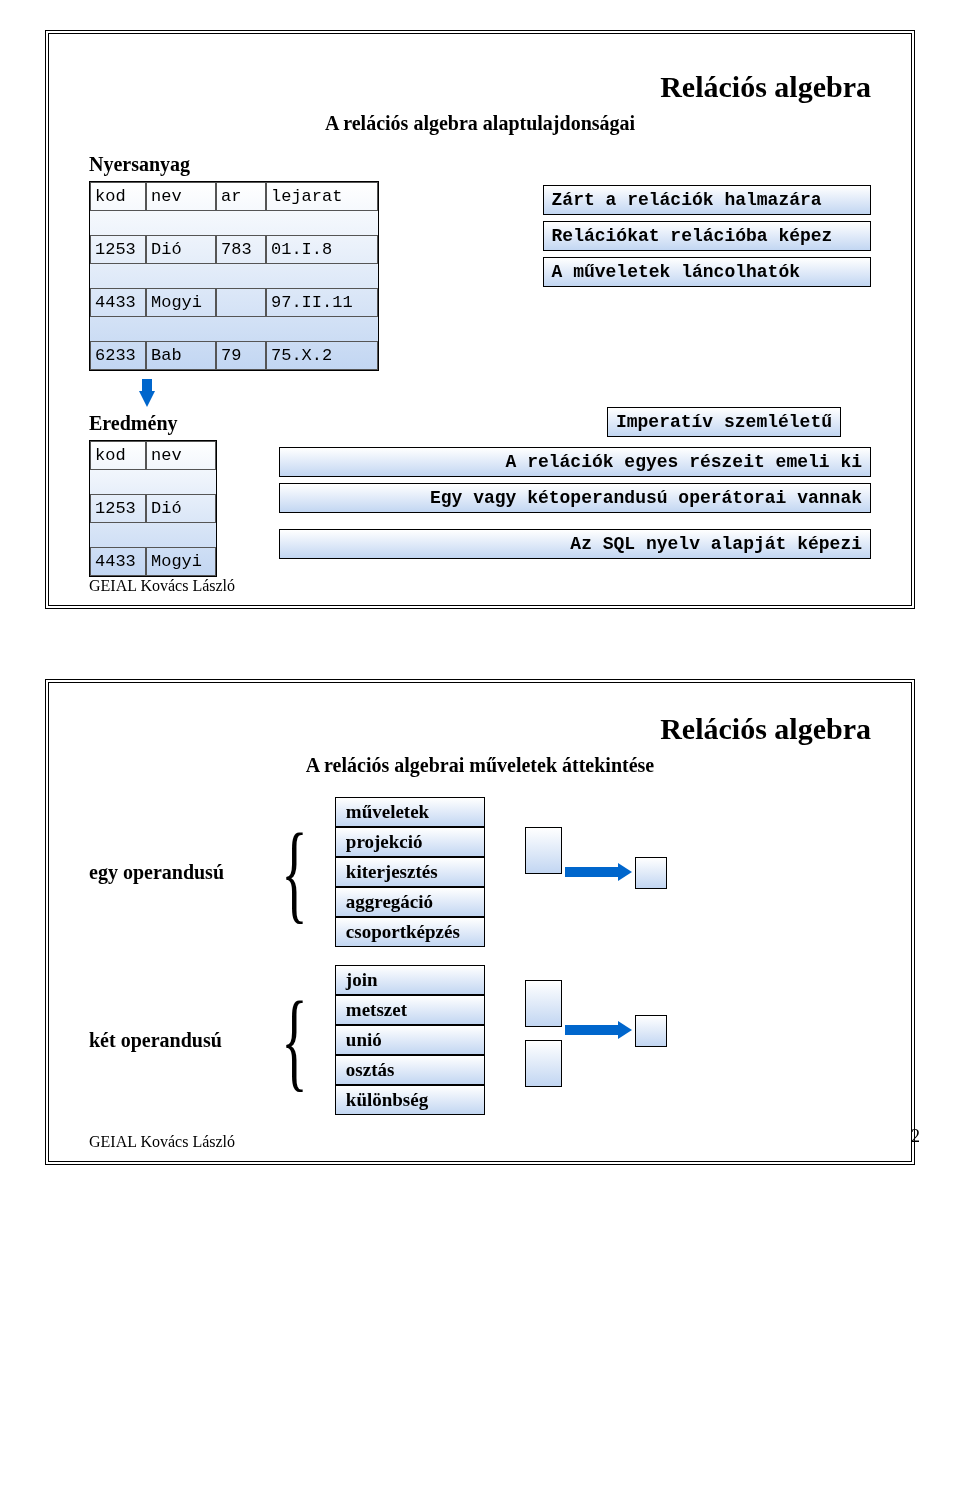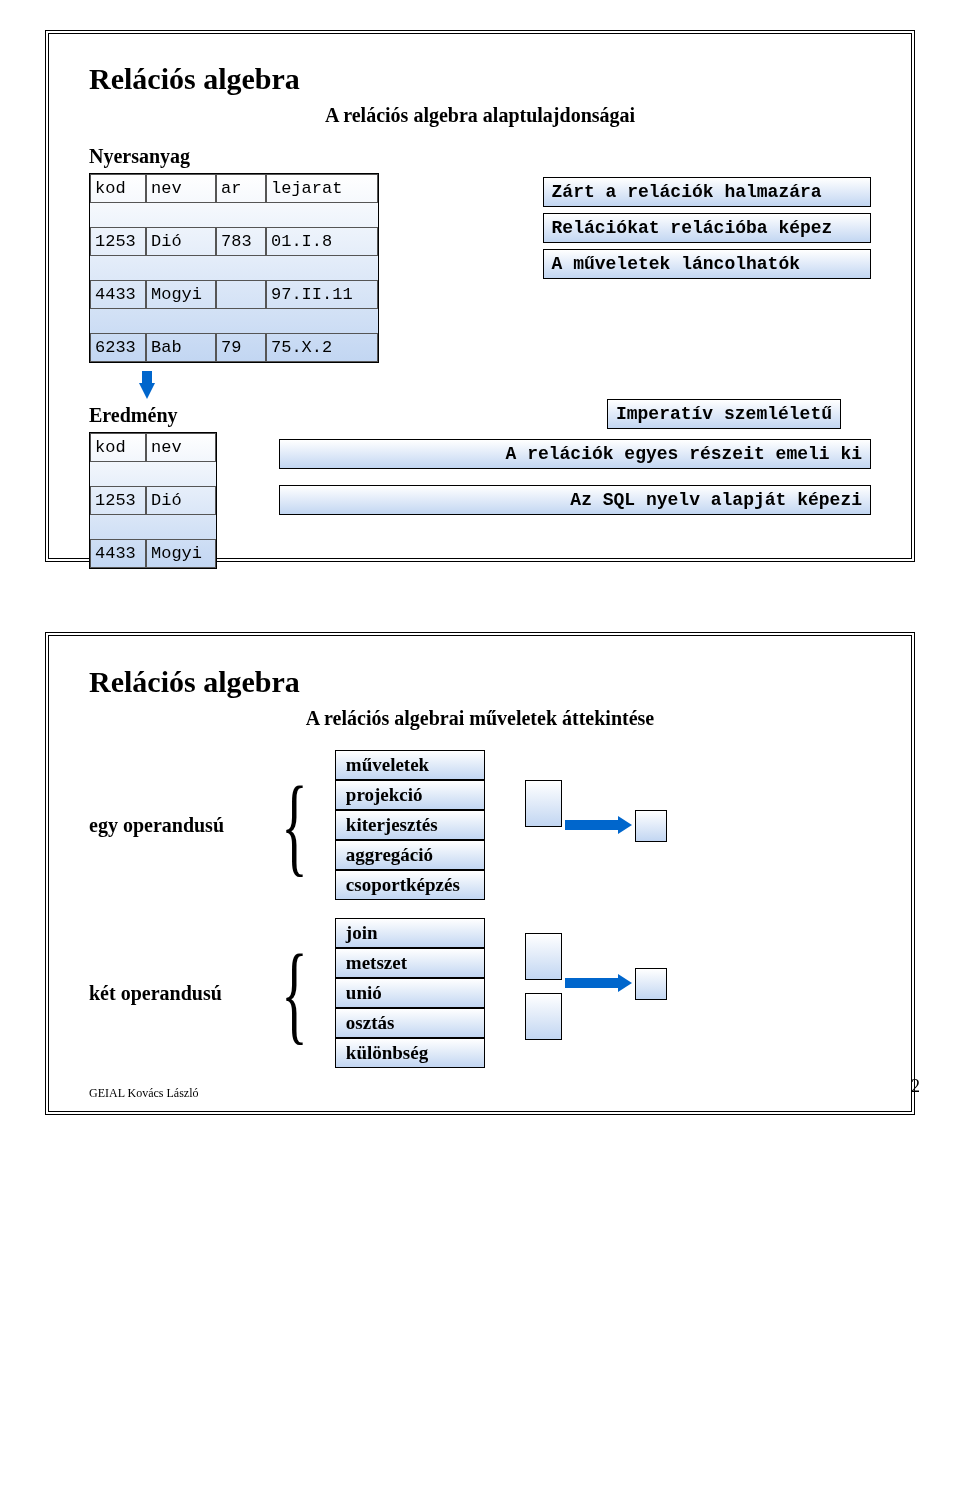--- a/index.html
+++ b/index.html
@@ -21,24 +21,24 @@
     border: 4px double #000;
     padding: 24px 40px 10px 40px;
     background: #fff;
     position: relative;
     box-sizing: border-box;
     width: 870px;
     margin: 0 auto;
   }
   .spacer { height: 70px; }
   h1.title {
-    text-align: left;
+    text-align: right;
     font-size: 30px;
     font-weight: bold;
-    margin: 4px 0 8px 0;
+    margin: 12px 0 8px 0;
   }
   .subtitle {
     text-align: center;
     font-size: 20px;
     font-weight: bold;
     margin-bottom: 18px;
   }
   .flexrow { display: flex; }
   .leftcol { width: 58%; position: relative;}
   .rightcol { width: 42%; }
@@ -93,21 +93,21 @@
   }
   .arrowDown::before {
     content:"";
     position:absolute;
     top:-28px; left:-5px;
     width:10px; height:14px;
     background:#0066cc;
   }
   .footer {
     font-family: "Times New Roman", serif;
-    font-size: 12px;
+    font-size: 16px;
     color: #000;
     margin-top: 18px;
   }
   
   .ops-area { display:flex; align-items:center; gap:10px; margin-top:20px;}
   .oplabel { width:175px; font-size:20px; font-weight:bold;}
   .brace {
     font-size: 110px;
     line-height: 100px;
     font-family: "Times New Roman", serif;
@@ -243,20 +243,21 @@
         <div class="propbox">A műveletek láncolhatók</div>
       </div>
     </div>
 
     <div class="underwrap" style="margin-left:190px; margin-top:-170px;">
       <div class="imp-wrap">
         <div class="impb">Imperatív szemléletű</div>
       </div>
       <div class="props2" style="margin-top:10px;">
         <div class="boxwide">A relációk egyes részeit emeli ki</div>
+        <div class="boxwide">Egy vagy kétoperandusú operátorai vannak</div>
         <div class="boxwide" style="margin-top:16px;">Az SQL nyelv alapját képezi</div>
       </div>
     </div>
 
     <div class="footer">GEIAL Kovács László</div>
   </div>
 
   <div class="spacer"></div>
 
   <div class="slide">

